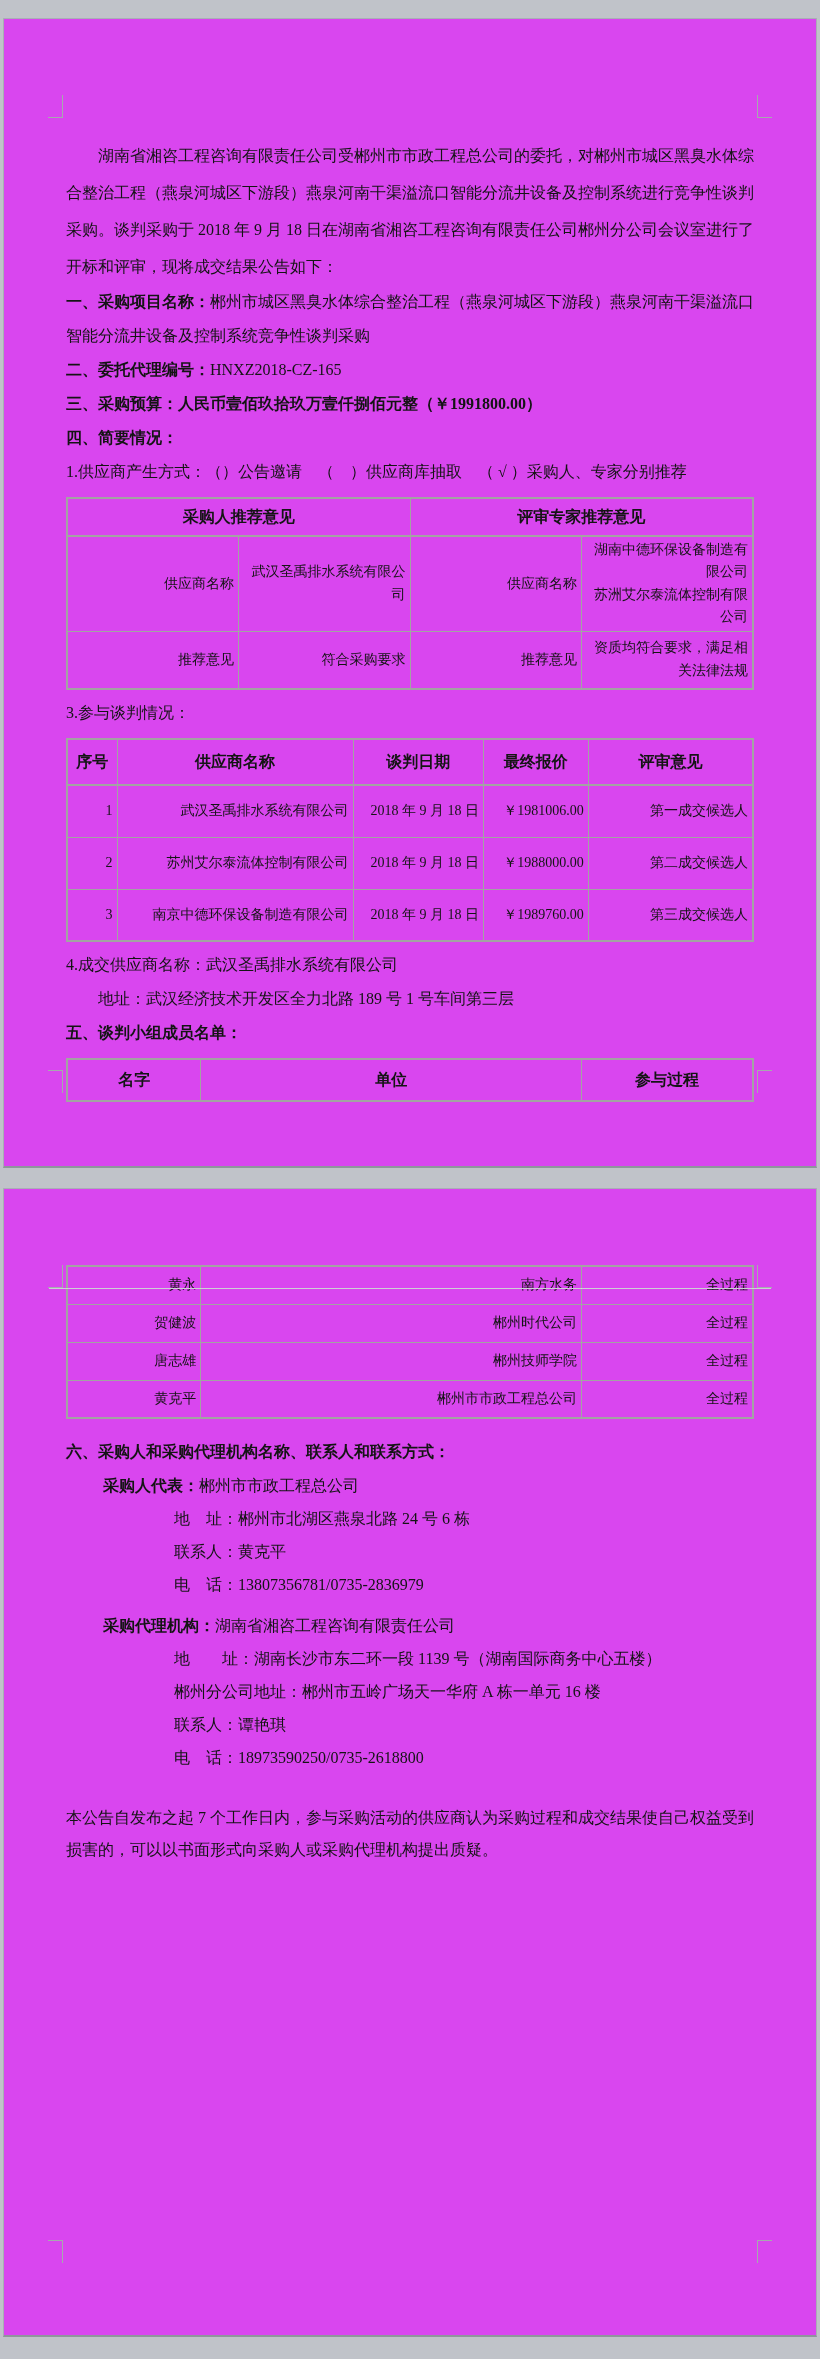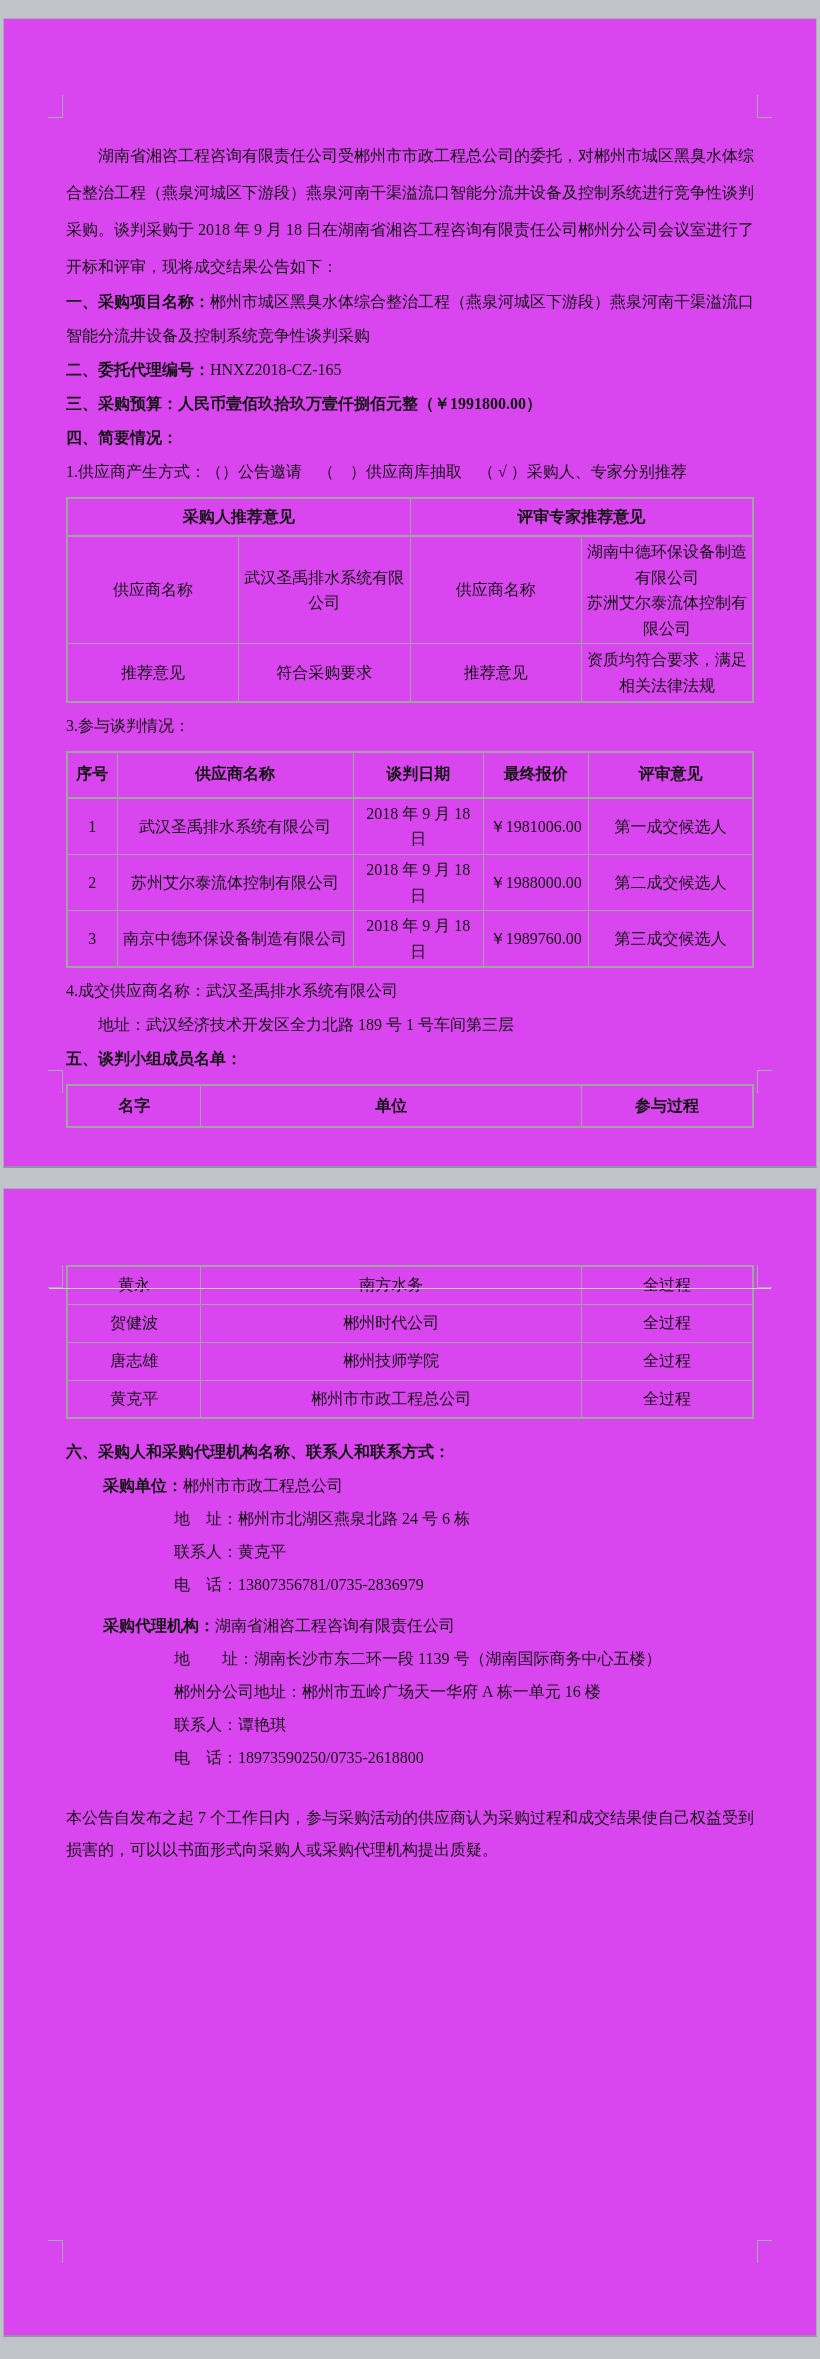--- a/index.html
+++ b/index.html
@@ -36,21 +36,21 @@
   .intro { line-height: 37px; text-indent: 2em; text-align: justify; }
   .item { line-height: 34px; text-align: justify; }
   .item b, b.lbl { font-weight: bold; }
   .sub { line-height: 34px; }
   .addr-indent { padding-left: 2em; }
 
   table { border-collapse: collapse; width: 100%; table-layout: fixed; margin: 8px 0 6px 0; }
   table, th, td { border: 1px solid #a3a3a3; }
   table { border-width: 2px; }
   th { font-weight: bold; font-size: 16px; }
-  td { font-size: 16px; text-align: center; vertical-align: middle; padding: 2px 4px; line-height: 1.6; }
+  td { font-size: 14px; text-align: right; vertical-align: middle; padding: 2px 4px; line-height: 1.6; }
   tr.hdr th { border-bottom-width: 2px; }
 
   .t1 .c1 { width: 22%; } .t1 .c2 { width: 28.5%; } .t1 .c3 { width: 14%; } .t1 .c4 { width: 35.5%; }
   .t1 tr.hdr th { height: 38px; }
   .t1 tr.r1 td { height: 68px; }
   .t1 tr.r2 td { height: 58px; }
 
   .t2 .c1 { width: 7.3%; } .t2 .c2 { width: 34.4%; } .t2 .c3 { width: 19%; margin-left: 24px; } .t2 .c4 { width: 15.3%; } .t2 .c5 { width: 24%; }
   .t2 tr.hdr th { height: 46px; }
   .t2 tr td { height: 52px; }
@@ -193,21 +193,21 @@
           <td class="c1">黄克平</td>
           <td class="c2">郴州市市政工程总公司</td>
           <td class="c3">全过程</td>
         </tr>
       </tbody>
         </table>
 
       <p class="h6">六、采购人和采购代理机构名称、联系人和联系方式：</p>
 
       <div class="contact">
-        <p class="org-line"><b class="lbl">采购单位：</b><span>郴州市市政工程总公司</span></p>
+        <p class="org-line"><b class="lbl">采购人代表：</b><span>郴州市市政工程总公司</span></p>
         <p class="sub-line">地　址：郴州市北湖区燕泉北路 24 号 6 栋</p>
         <p class="sub-line">联系人：黄克平</p>
         <p class="sub-line">电　话：13807356781/0735-2836979</p>
       </div>
 
       <div class="contact agency-gap">
         <p class="org-line"><b class="lbl">采购代理机构：</b><span>湖南省湘咨工程咨询有限责任公司</span></p>
         <p class="sub-line">地　　址：湖南长沙市东二环一段 1139 号（湖南国际商务中心五楼）</p>
         <p class="sub-line">郴州分公司地址：郴州市五岭广场天一华府 A 栋一单元 16 楼</p>
         <p class="sub-line">联系人：谭艳琪</p>

